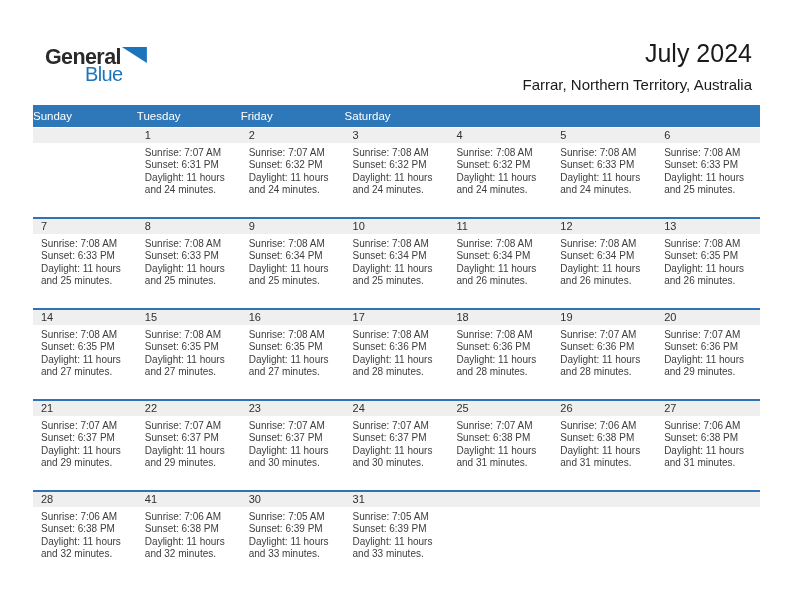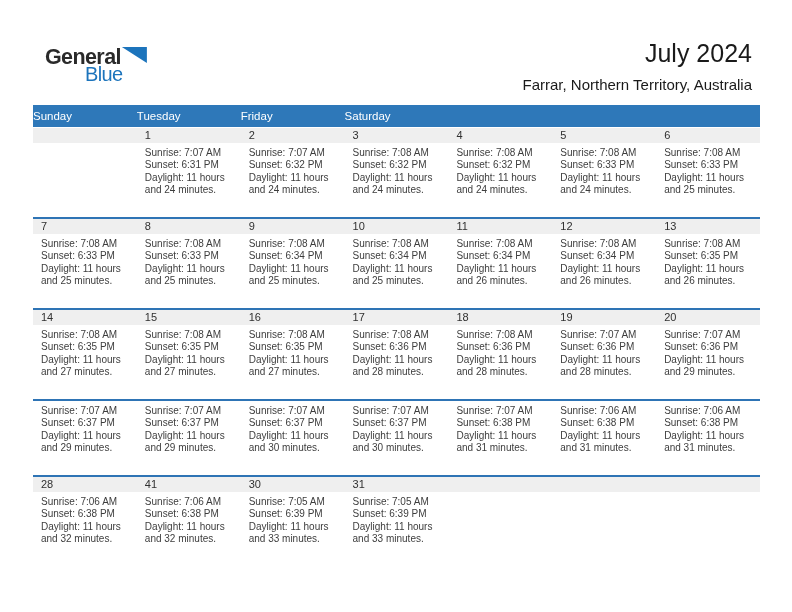--- a/index.html
+++ b/index.html
@@ -237,20 +237,29 @@
           </div>
           <div class="detail-cell">
             <div class="line">Sunrise: 7:07 AM</div>
             <div class="line">Sunset: 6:36 PM</div>
             <div class="line">Daylight: 11 hours</div>
             <div class="line">and 29 minutes.</div>
           </div>
         </div>
       </div>
       <div class="week-row bordered">
+        <div class="band">
+          <div class="num-cell">21</div>
+          <div class="num-cell">22</div>
+          <div class="num-cell">23</div>
+          <div class="num-cell">24</div>
+          <div class="num-cell">25</div>
+          <div class="num-cell">26</div>
+          <div class="num-cell">27</div>
+        </div>
         <div class="details">
           <div class="detail-cell">
             <div class="line">Sunrise: 7:07 AM</div>
             <div class="line">Sunset: 6:37 PM</div>
             <div class="line">Daylight: 11 hours</div>
             <div class="line">and 29 minutes.</div>
           </div>
           <div class="detail-cell">
             <div class="line">Sunrise: 7:07 AM</div>
             <div class="line">Sunset: 6:37 PM</div>

